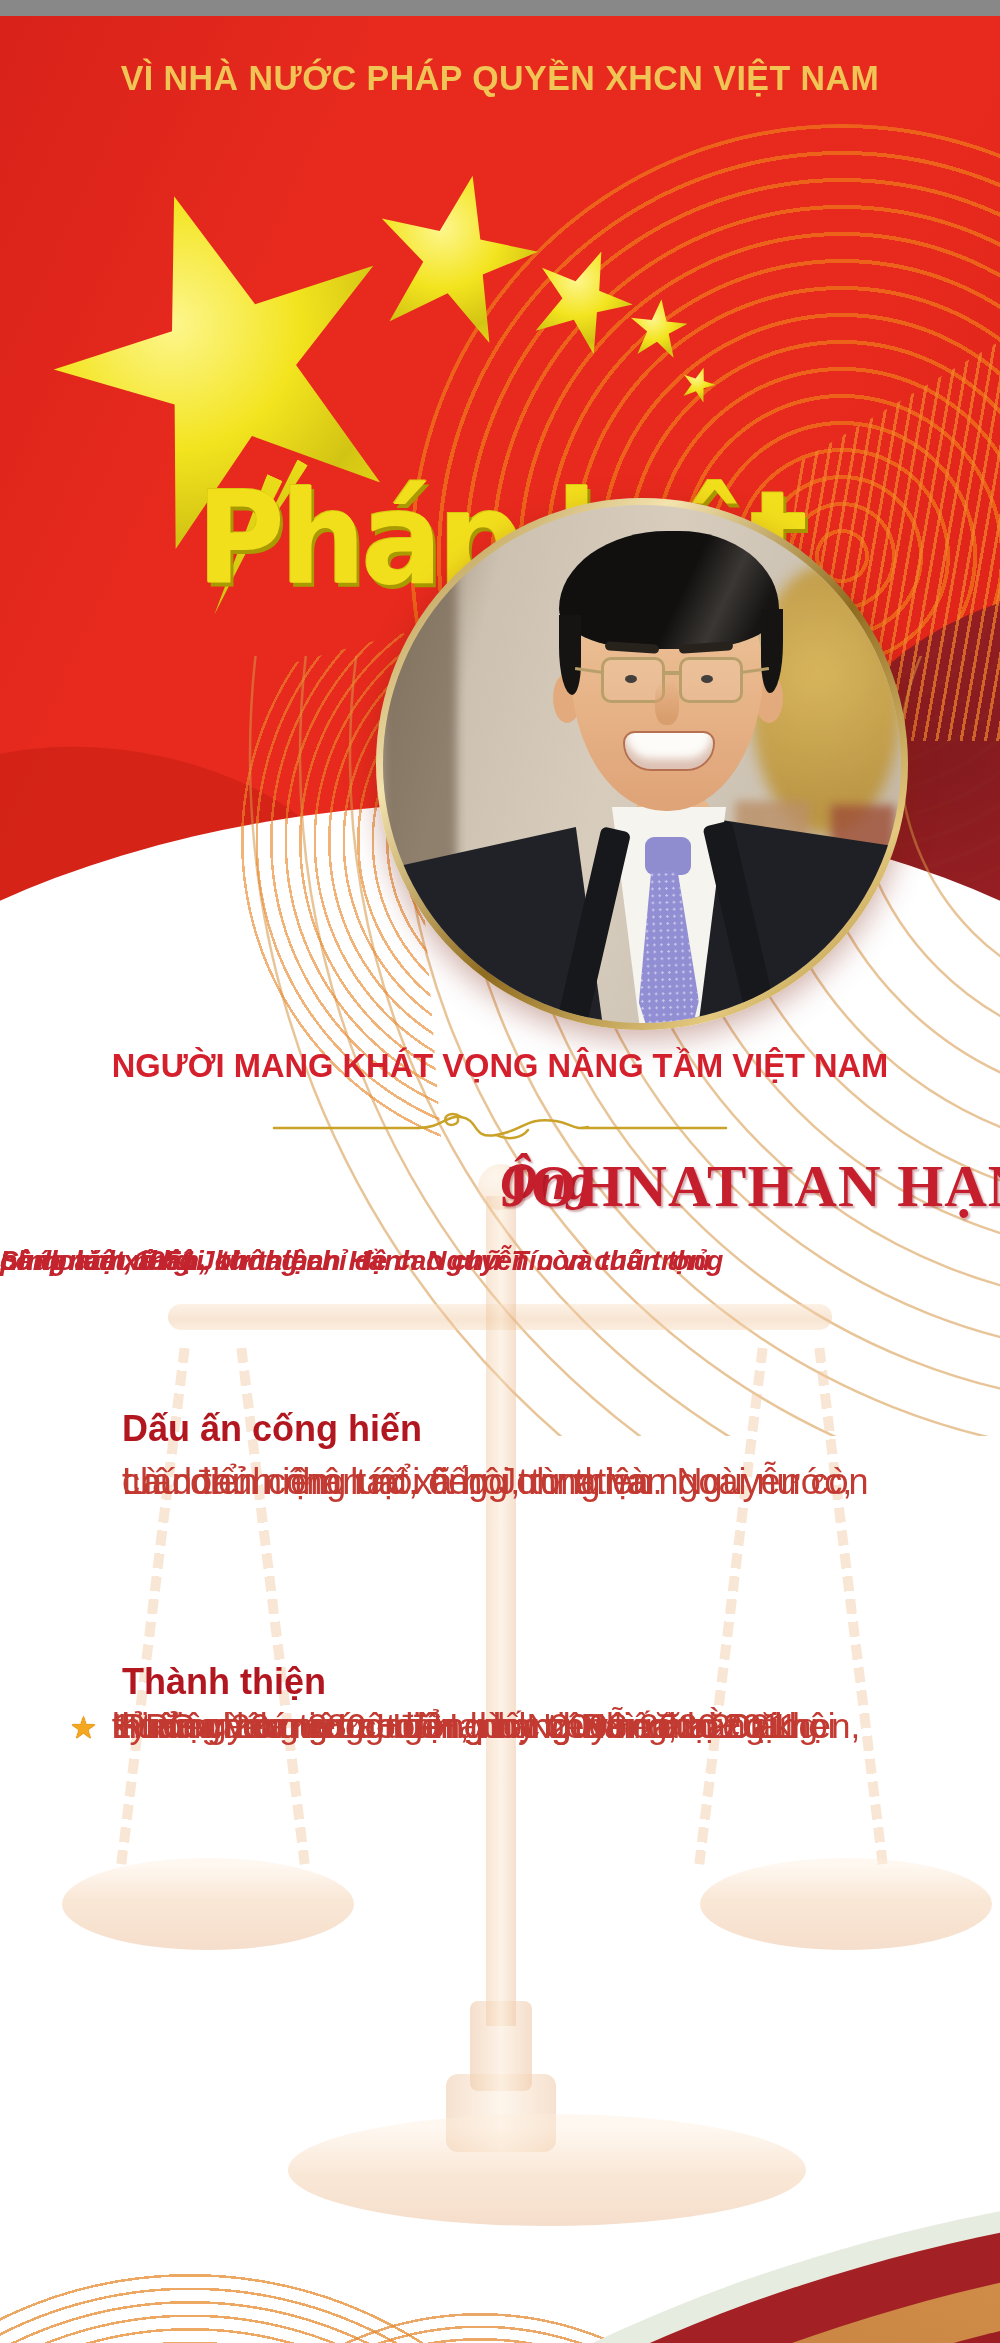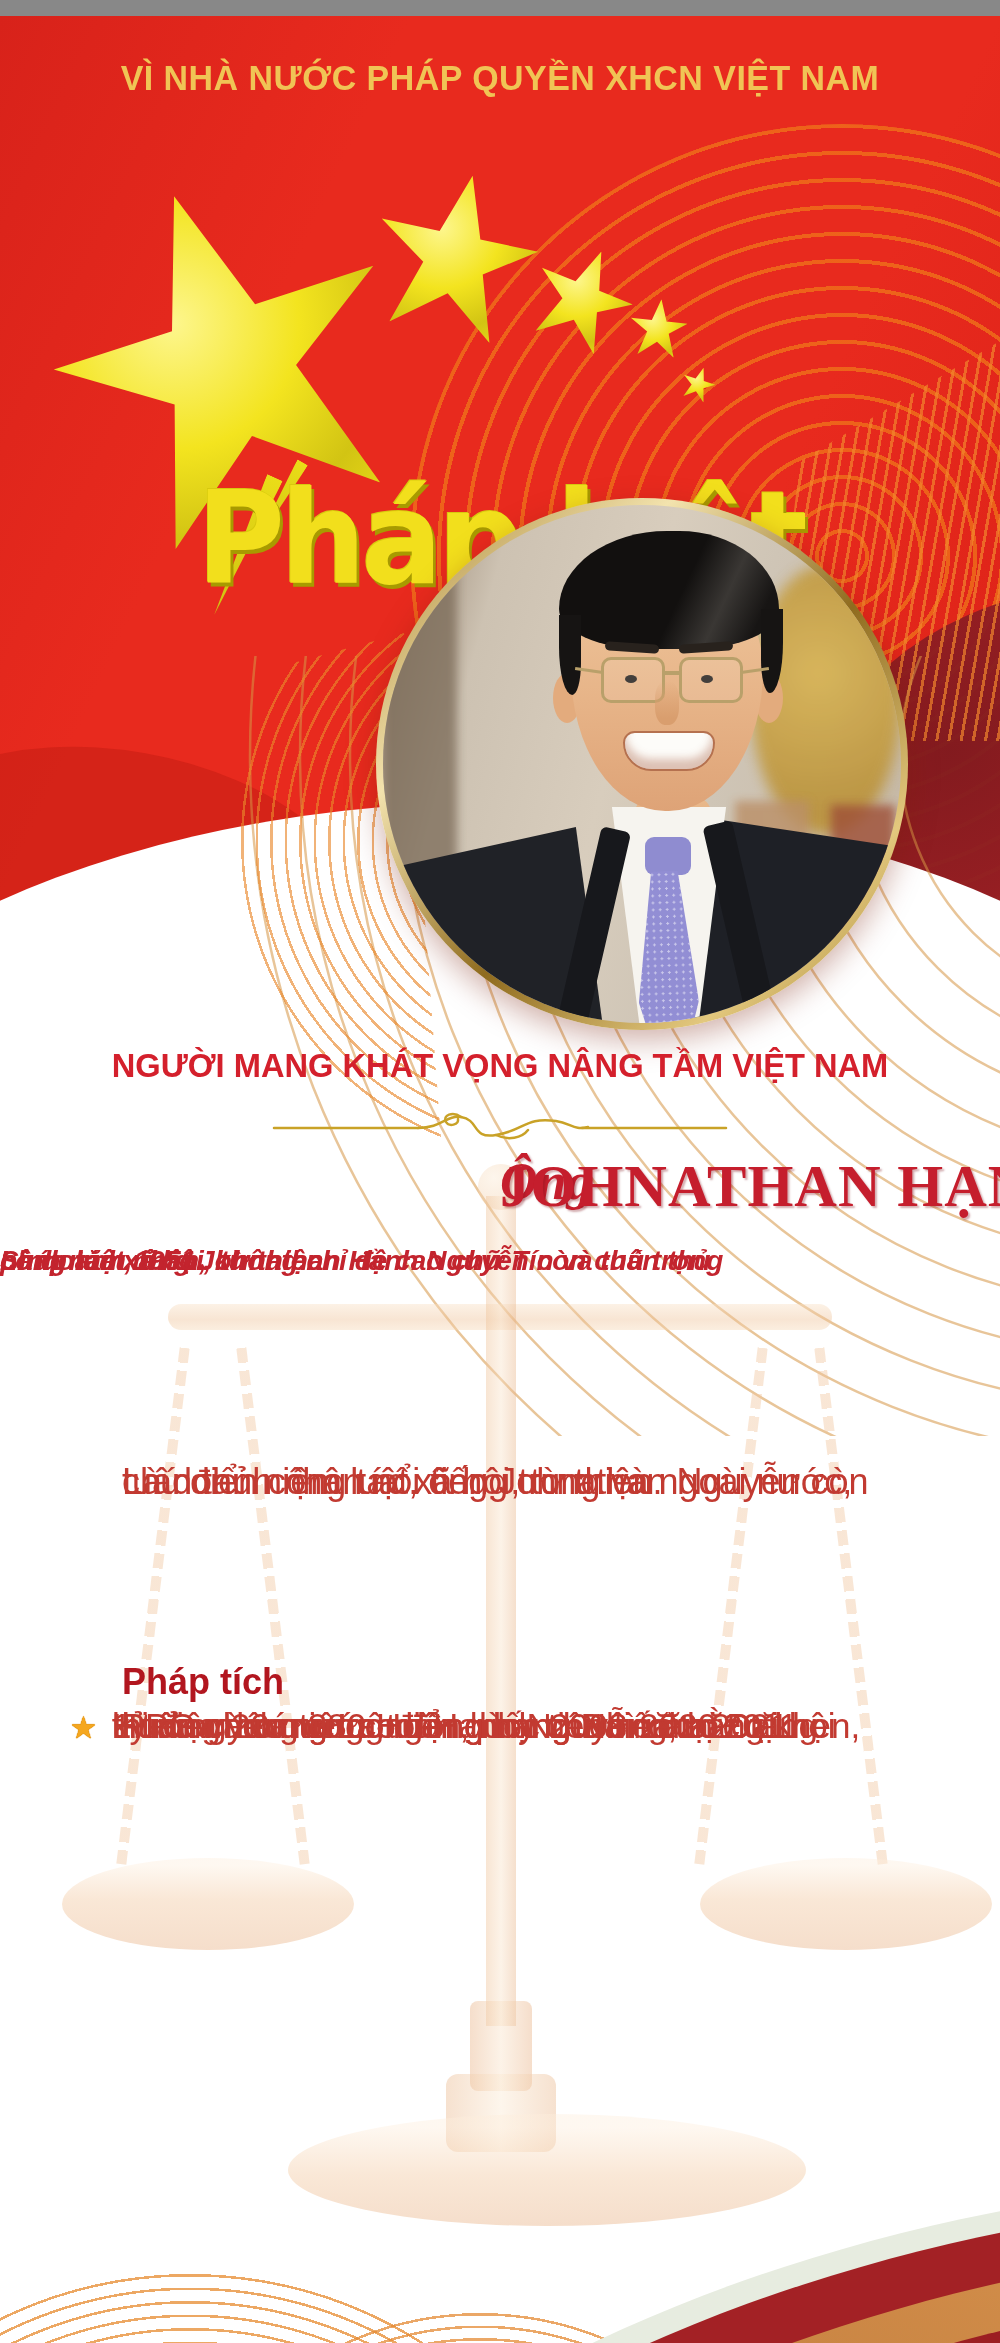--- a/index.html
+++ b/index.html
@@ -295,27 +295,28 @@
       <span class="fullname">JOHNATHAN HẠNH NGUYỄN</span>
   </div>
 
   <div class="subtitle">
     <div>Sinh năm 1951</div>
     <div>Là doanh nhân, không chỉ đề cao chữ Tín và tuân thủ</div>
     <div>pháp luật, ông Johnathan Hạnh Nguyễn còn chú trọng</div>
     <div>công tác xã hội, từ thiện</div>
   </div>
 
+  <div class="sec-heading h-contrib">Dấu ấn cống hiến</div>
   <div class="para">
     <div>Là doanh nhân nổi tiếng trong và ngoài nước,</div>
     <div>tuân thủ niệm luật, ông Johnathan Nguyễn còn</div>
     <div>chú điển công tác xã hội, từ thiện.</div>
   </div>
 
-  <div class="sec-heading h-achv">Pháp tích</div>
+  <div class="sec-heading h-achv">Thành thiện</div>
   <div class="bullets">
     <span class="bullet">
       <span class="bstar">★</span>
       <div>IPPG và cá tiên ông Hạnh Nguyễn được tặng</div>
       <div>thưởng hơn 380 Huân, huy chương, bằng khen,</div>
       <div>kỷ niệm chương</div>
     </span>
     <span class="bullet">
       <span class="bstar">★</span>
       <div>1 trong 20 gương điển hình tiên tiến tại Đại hội</div>

